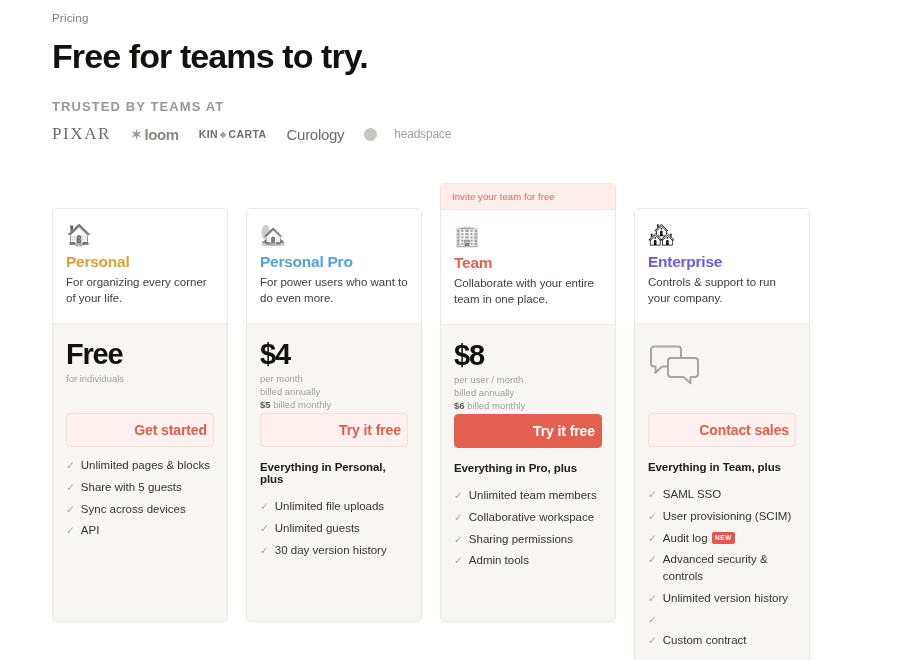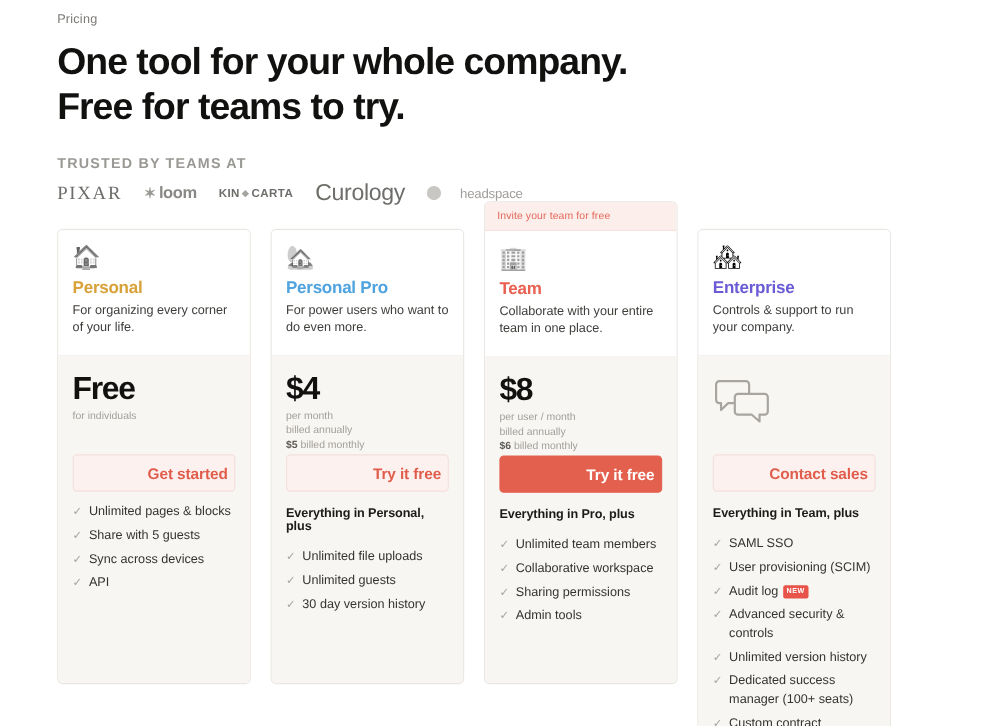--- a/index.html
+++ b/index.html
@@ -76,21 +76,21 @@
   .loom-star { font-size: 13px; line-height: 1; color: #9A9894; }
   .logo-kincarta {
     font-size: 10.5px;
     font-weight: bold;
     letter-spacing: 0.4px;
     color: #6F6D6A;
     gap: 2px;
   }
   .kc-dot { font-size: 8px; color: #A5A3A0; }
   .logo-curology {
-    font-size: 21px;
+    font-size: 15px;
     letter-spacing: -0.3px;
     color: #6F6D6A;
   }
   .logo-headspace { gap: 17px; font-size: 12px; color: #A09E9A; letter-spacing: -0.2px; }
   .hs-dot {
     width: 13px; height: 13px; border-radius: 50%;
     background: #C9C7C3; display: inline-block;
   }
 
   
@@ -246,21 +246,20 @@
   .card.c-enterprise { min-height: 414px; }
 </style>
 </head>
 <body>
 
 <div class="page">
 
   <div class="eyebrow">Pricing</div>
 
   <h1 class="headline">
-    <span class="l1">One tool for your whole company.</span>
     <span class="l2">Free for teams to try.</span>
   </h1>
 
   <div class="trusted-label">TRUSTED BY TEAMS AT</div>
 
   <div class="logo-row">
     <span class="logo logo-pixar">PIXAR</span>
     <span class="logo logo-loom">
       <span class="loom-star">✶</span>
       <span>loom</span>
@@ -426,21 +425,20 @@
           <li class="feature">
             <span class="check">✓</span>
             <span class="feature-text">Advanced security &amp; controls</span>
           </li>
           <li class="feature">
             <span class="check">✓</span>
             <span class="feature-text">Unlimited version history</span>
           </li>
           <li class="feature">
             <span class="check">✓</span>
-            <span class="feature-text">Dedicated success manager (100+ seats)</span>
           </li>
           <li class="feature">
             <span class="check">✓</span>
             <span class="feature-text">Custom contract</span>
           </li>
         </ul>
       </div>
     </div>
 
   </div>

